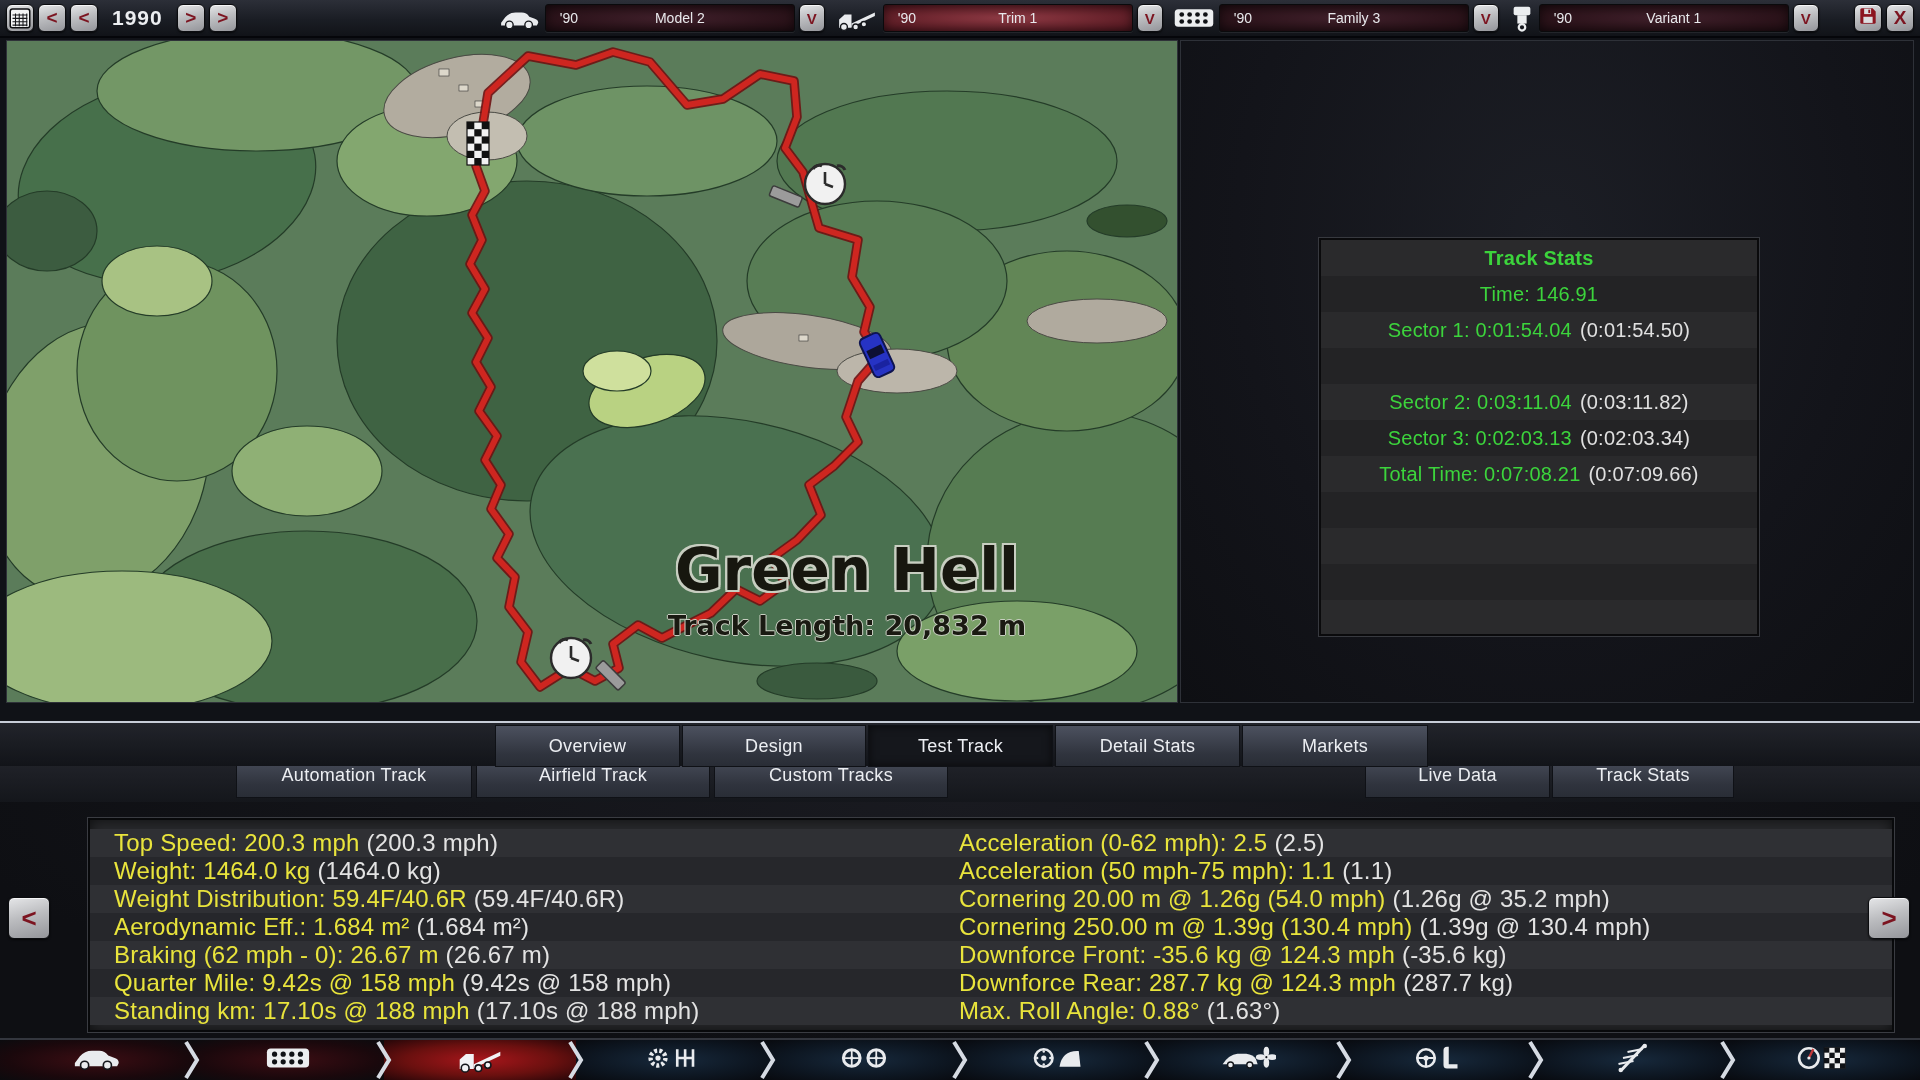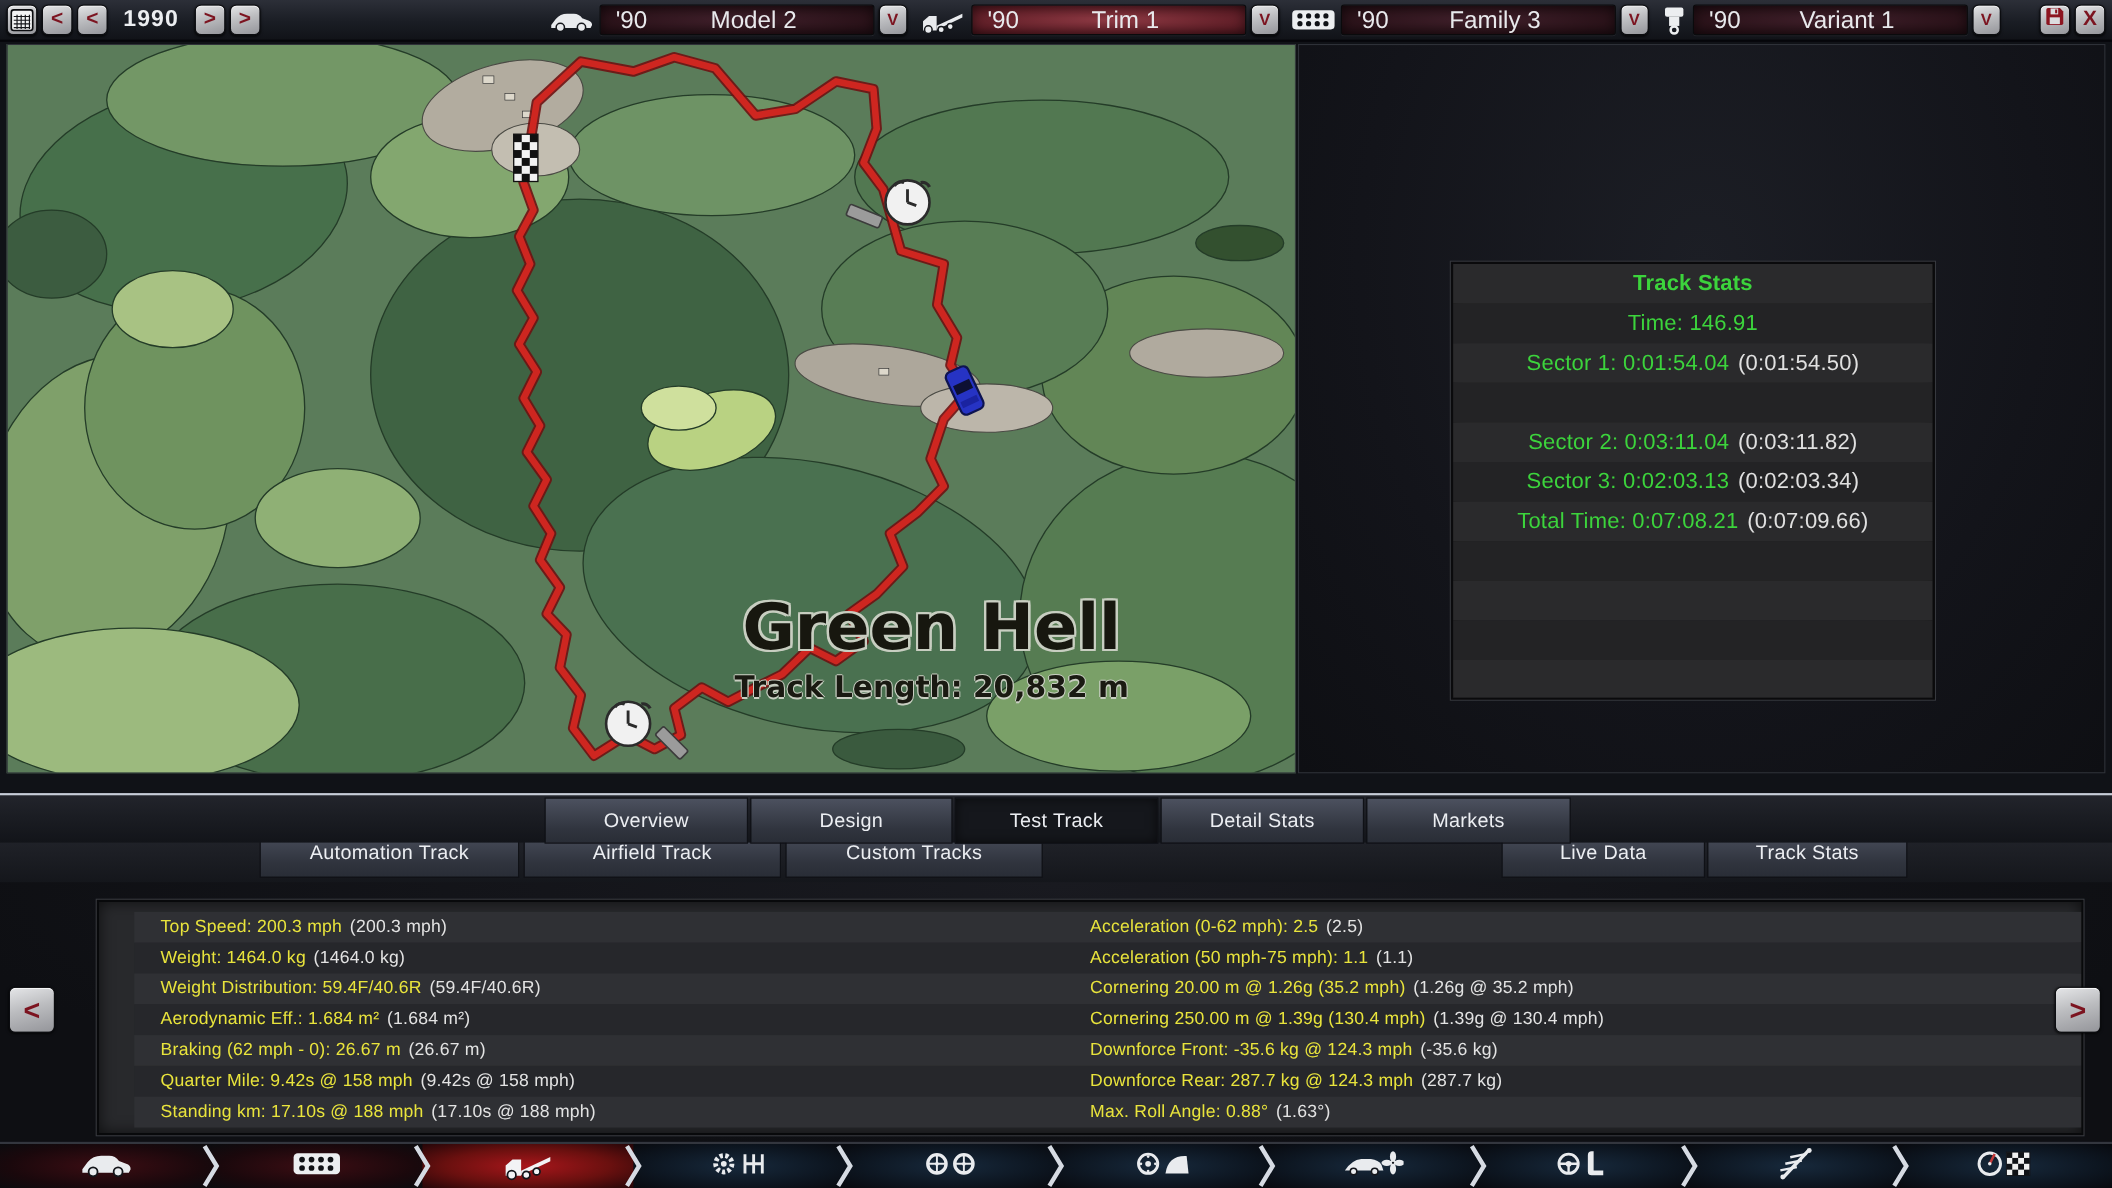--- a/index.html
+++ b/index.html
@@ -13,21 +13,21 @@
     background:linear-gradient(#2c2f38,#1a1d24 55%,#111318);
     border-bottom:2px solid #05060a; display:flex; align-items:center; gap:4px; padding:0 6px; }
   .topbar > * { flex-shrink:0; }
   .metal { background:linear-gradient(165deg,#e5e6e8 0%,#bcbdc0 45%,#94959a 100%);
     border:1px solid #0b0c0f; border-radius:6px;
     box-shadow:inset 0 1px 0 #f5f5f6, 0 1px 2px rgba(0,0,0,.65);
     color:#7c1420; font-weight:bold; display:flex; align-items:center; justify-content:center; cursor:default; }
   .sq { width:28px; height:28px; font-size:19px; }
   .year { color:#eceef1; font-size:21px; font-weight:bold; letter-spacing:1px; padding:0 10px; }
   .dd { height:28px; width:250px; display:flex; align-items:center; border-radius:3px;
-    border:1px solid #0a0a0c; color:#e8e9ec; font-size:22px;
+    border:1px solid #0a0a0c; color:#e8e9ec; font-size:14px;
     box-shadow:inset 0 0 12px rgba(0,0,0,.55), 0 1px 0 rgba(255,255,255,.07); }
   .dd .yr { padding:0 14px; } .dd .nm { flex:1; text-align:center; padding-right:26px; }
   .dd.dark   { background:radial-gradient(ellipse at center,#40202b 0%,#2a1219 70%,#1f0d13 100%); }
   .dd.activered { background:radial-gradient(ellipse at center,#8f3a44 0%,#5e1d26 75%,#47151c 100%); }
   .vbtn { width:26px; height:28px; font-size:15px; }
   .tb-icon { display:flex; align-items:center; justify-content:center; }
 
   
   .mapPanel { left:6px; top:40px; width:1172px; height:663px; border:1px solid #2e3138; background:#5b7c5a; overflow:hidden; }
   .rPanel { left:1180px; top:40px; width:734px; height:663px; border:1px solid #2e3138;
@@ -54,21 +54,21 @@
   .tabbtn { position:absolute; top:2px; height:45px; background:linear-gradient(#4c515f,#30343e 70%,#292d36);
     border:1px solid #0f1116; color:#eceef2; font-size:18px; display:flex; align-items:center; justify-content:center; letter-spacing:.3px; }
   .strip2 .tabbtn { height:42px; }
   .tabbtn.active { background:#15171c; box-shadow:inset 0 0 10px rgba(0,0,0,.6); }
 
   
   .statsOuter { left:0; top:802px; width:1920px; height:236px;
     background:radial-gradient(ellipse at 50% 0%, #191a20 0%, #0e0f13 75%); }
   .statsPanel { left:88px; top:818px; width:1806px; height:214px; background:#28292c;
     border:2px solid #08090b; box-shadow:inset 0 0 14px rgba(0,0,0,.65), 0 0 0 1px #3a3c42; padding-top:9px; position:absolute; }
-  .srow { height:28px; display:flex; align-items:center; font-size:16px; position:relative; letter-spacing:.2px;margin-left:32px; }
+  .srow { height:28px; display:flex; align-items:center; font-size:24px; position:relative; letter-spacing:.2px; }
   .srow:nth-child(odd) { background:#2f3034; }
   .srow:nth-child(even){ background:#26272b; }
   .srow .l { margin-left:24px; }
   .srow .r { position:absolute; left:869px; }
   .y { color:#e9e43c; } .w { color:#e3e3e3; margin-left:7px; }
   .navArrow { width:42px; height:42px; font-size:26px; position:absolute; }
 
   
   .toolbar { left:0; top:1038px; width:1920px; height:42px; background:#08090c; border-top:2px solid #33363e; display:flex; }
   .seg { width:192px; height:40px; position:relative; display:flex; align-items:center; justify-content:center; }
@@ -309,21 +309,21 @@
     <div class="srow">
       <span class="l"><span class="y">Top Speed: 200.3 mph</span><span class="w">(200.3 mph)</span></span>
       <span class="r"><span class="y">Acceleration (0-62 mph): 2.5</span><span class="w">(2.5)</span></span>
     </div>
     <div class="srow">
       <span class="l"><span class="y">Weight: 1464.0 kg</span><span class="w">(1464.0 kg)</span></span>
       <span class="r"><span class="y">Acceleration (50 mph-75 mph): 1.1</span><span class="w">(1.1)</span></span>
     </div>
     <div class="srow">
       <span class="l"><span class="y">Weight Distribution: 59.4F/40.6R</span><span class="w">(59.4F/40.6R)</span></span>
-      <span class="r"><span class="y">Cornering 20.00 m @ 1.26g (35.2 mph)</span><span class="w">(1.26g @ 35.2 mph)</span></span>
+      <span class="r"><span class="y">Cornering 20.00 m @ 1.26g (54.0 mph)</span><span class="w">(1.26g @ 35.2 mph)</span></span>
     </div>
     <div class="srow">
       <span class="l"><span class="y">Aerodynamic Eff.: 1.684 m²</span><span class="w">(1.684 m²)</span></span>
       <span class="r"><span class="y">Cornering 250.00 m @ 1.39g (130.4 mph)</span><span class="w">(1.39g @ 130.4 mph)</span></span>
     </div>
     <div class="srow">
       <span class="l"><span class="y">Braking (62 mph - 0): 26.67 m</span><span class="w">(26.67 m)</span></span>
       <span class="r"><span class="y">Downforce Front: -35.6 kg @ 124.3 mph</span><span class="w">(-35.6 kg)</span></span>
     </div>
     <div class="srow">

